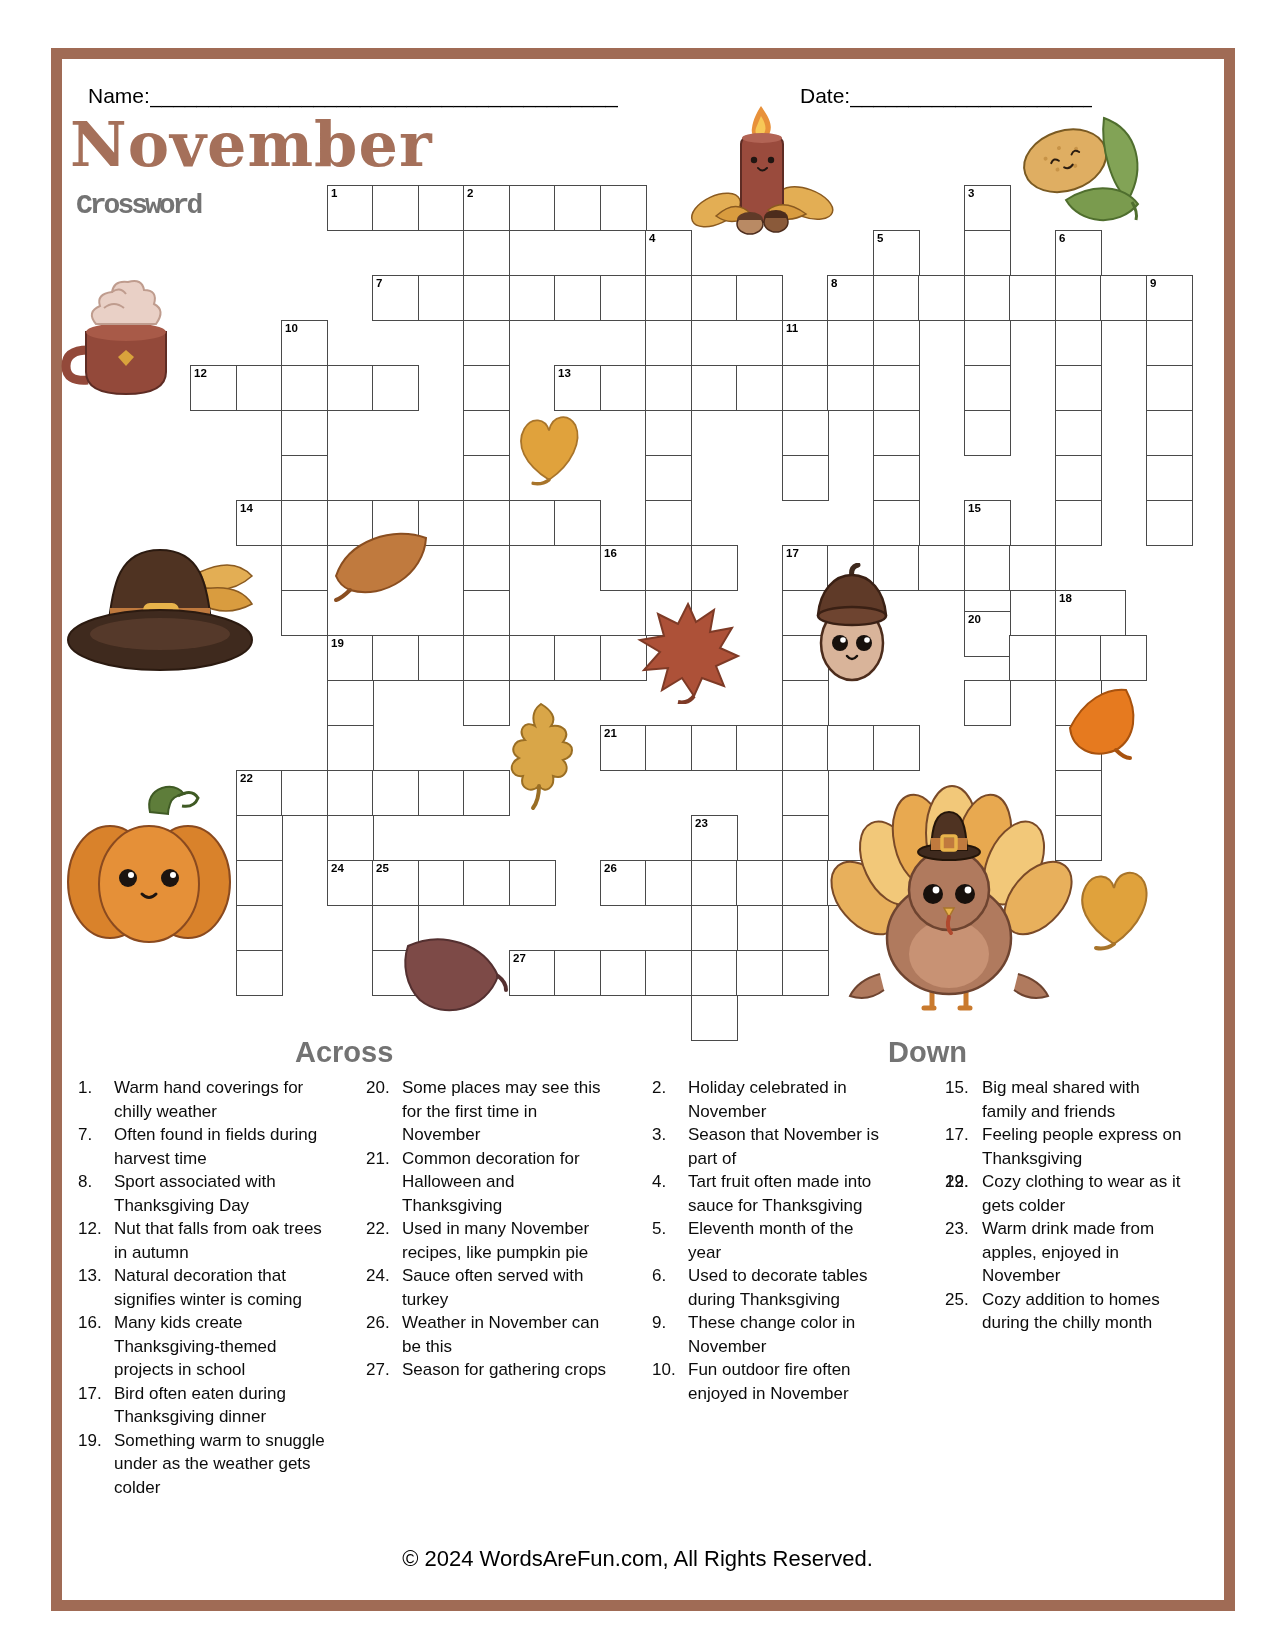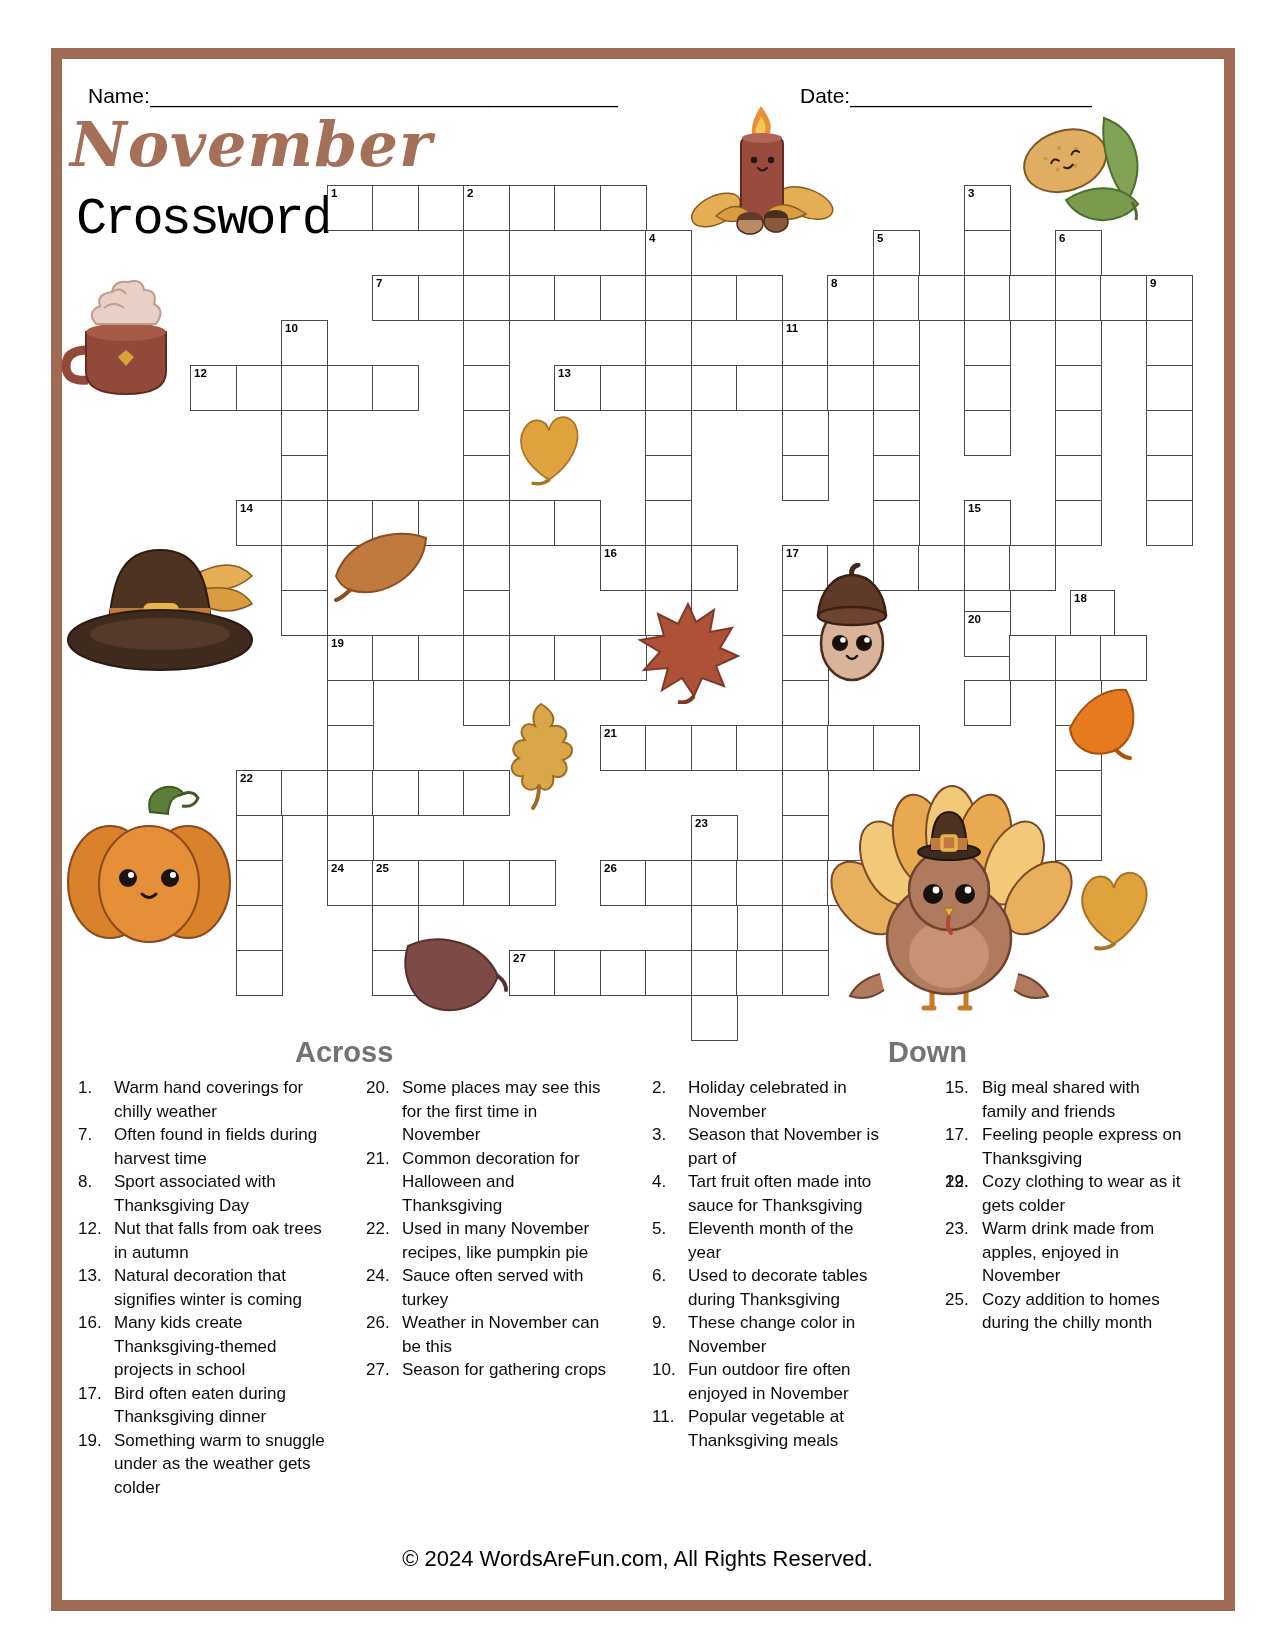--- a/index.html
+++ b/index.html
@@ -6,23 +6,23 @@
   body{width:1275px;height:1650px;position:relative;background:#ffffff;
        font-family:"Liberation Sans",sans-serif;color:#111;overflow:hidden;}
   #frame{position:absolute;left:51px;top:48px;width:1162px;height:1541px;
          border:11px solid #a06b55;}
   
   #name-row{position:absolute;left:88px;top:84px;font-size:21px;color:#000;white-space:nowrap;}
   #name-line{display:inline-block;width:468px;overflow:hidden;vertical-align:bottom;letter-spacing:0px;}
   #date-row{position:absolute;left:800px;top:84px;font-size:21px;color:#000;white-space:nowrap;}
   #date-line{display:inline-block;width:242px;overflow:hidden;vertical-align:bottom;}
   #title-script{position:absolute;left:70px;top:108px;font-family:"DejaVu Serif",serif;
-        font-style:italic;font-weight:bold;font-size:62px;color:#a5705a;letter-spacing:1px;}
+        font-weight:bold;font-size:62px;color:#a5705a;letter-spacing:1px;}
   #title-sub{position:absolute;left:76px;top:190px;font-family:"Liberation Mono",monospace;
-        font-weight:normal;font-size:52px;letter-spacing:-3px;color:#000000;}
+        font-weight:bold;font-size:28px;letter-spacing:-3px;color:#737373;}
   
   #grid-layer{position:absolute;left:0;top:0;z-index:2;}
   .cell{position:absolute;background:#fff;border:1px solid #4a4a4a;box-sizing:border-box;}
   .cellnum{position:absolute;left:3px;top:1px;font-size:11.5px;font-weight:bold;color:#000;
         font-family:"Liberation Sans",sans-serif;}
   
   #deco-layer{position:absolute;left:0;top:0;z-index:3;pointer-events:none;}
   .deco{position:absolute;}
   .deco svg{display:block;width:100%;height:100%;}
   
@@ -184,21 +184,21 @@
     <div class="cell" style="left: 827px; top: 545px; width: 47px; height: 46px;"></div>
     <div class="cell" style="left: 873px; top: 545px; width: 47px; height: 46px;"></div>
     <div class="cell" style="left: 918px; top: 545px; width: 47px; height: 46px;"></div>
     <div class="cell" style="left: 964px; top: 545px; width: 47px; height: 46px;"></div>
     <div class="cell" style="left: 1009px; top: 545px; width: 47px; height: 46px;"></div>
     <div class="cell" style="left: 281px; top: 590px; width: 47px; height: 46px;"></div>
     <div class="cell" style="left: 463px; top: 590px; width: 47px; height: 46px;"></div>
     <div class="cell" style="left: 645px; top: 590px; width: 47px; height: 46px;"></div>
     <div class="cell" style="left: 782px; top: 590px; width: 47px; height: 46px;"></div>
     <div class="cell" style="left: 964px; top: 590px; width: 47px; height: 46px;"></div>
-    <div class="cell" style="left: 1055px; top: 590px; width: 45px; height: 46px; margin-left: 15px;">
+    <div class="cell" style="left: 1055px; top: 590px; width: 71px; height: 46px;">
       <span class="cellnum">18</span>
     </div>
     <div class="cell" style="left: 327px; top: 635px; width: 47px; height: 46px;">
       <span class="cellnum">19</span>
     </div>
     <div class="cell" style="left: 372px; top: 635px; width: 47px; height: 46px;"></div>
     <div class="cell" style="left: 418px; top: 635px; width: 47px; height: 46px;"></div>
     <div class="cell" style="left: 463px; top: 635px; width: 47px; height: 46px;"></div>
     <div class="cell" style="left: 509px; top: 635px; width: 47px; height: 46px;"></div>
     <div class="cell" style="left: 554px; top: 635px; width: 47px; height: 46px;"></div>
@@ -459,21 +459,20 @@
     <div class="clue"><span class="n">27.</span><span>Season for gathering crops</span></div>
   </div>
 <div id="down-col1" class="clue-col">
     <div class="clue"><span class="n">2.</span><span>Holiday celebrated in November</span></div>
     <div class="clue"><span class="n">3.</span><span>Season that November is part of</span></div>
     <div class="clue"><span class="n">4.</span><span>Tart fruit often made into sauce for Thanksgiving</span></div>
     <div class="clue"><span class="n">5.</span><span>Eleventh month of the year</span></div>
     <div class="clue"><span class="n">6.</span><span>Used to decorate tables during Thanksgiving</span></div>
     <div class="clue"><span class="n">9.</span><span>These change color in November</span></div>
     <div class="clue"><span class="n">10.</span><span>Fun outdoor fire often enjoyed in November</span></div>
-    <div class="clue"><span class="n">11.</span><span>Popular vegetable at Thanksgiving meals</span></div>
   </div>
 <div id="down-col2" class="clue-col">
     <div class="clue"><span class="n">15.</span><span>Big meal shared with family and friends</span></div>
     <div class="clue"><span class="n">17.</span><span>Feeling people express on Thanksgiving</span></div>
     <div class="clue"><span class="n">19.</span></div>
     <div class="clue"><span class="n">22.</span><span>Cozy clothing to wear as it gets colder</span></div>
     <div class="clue"><span class="n">23.</span><span>Warm drink made from apples, enjoyed in November</span></div>
     <div class="clue"><span class="n">25.</span><span>Cozy addition to homes during the chilly month</span></div>
   </div>
 

